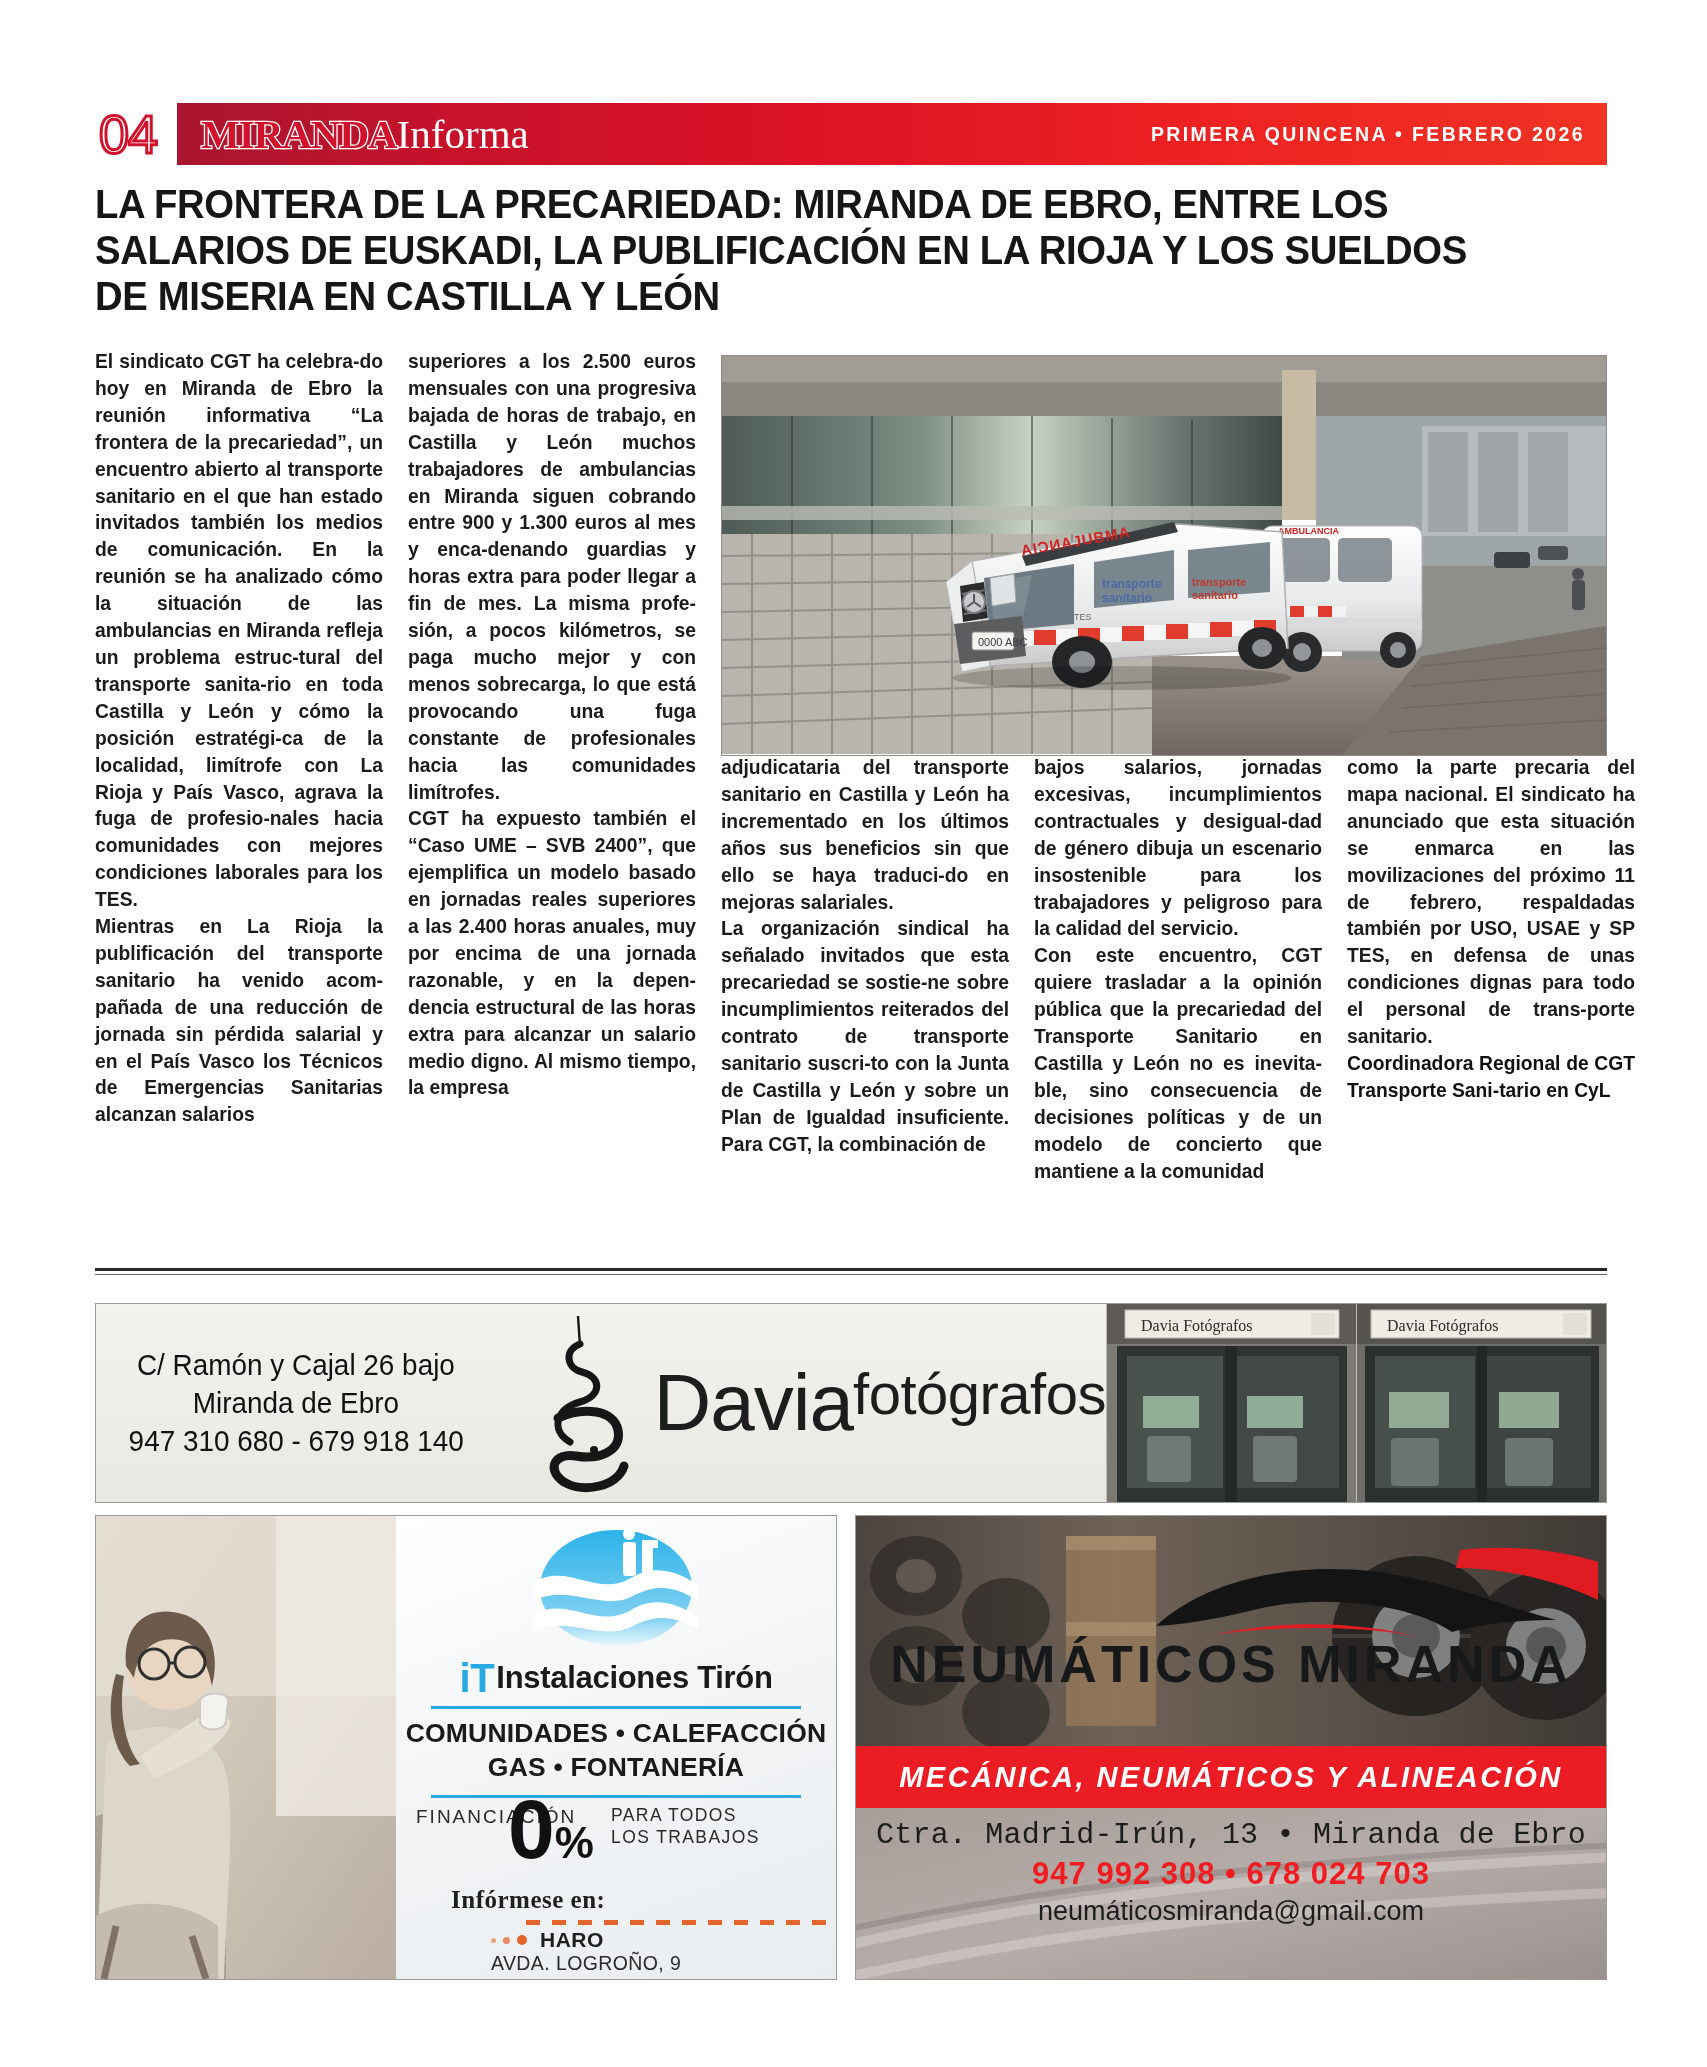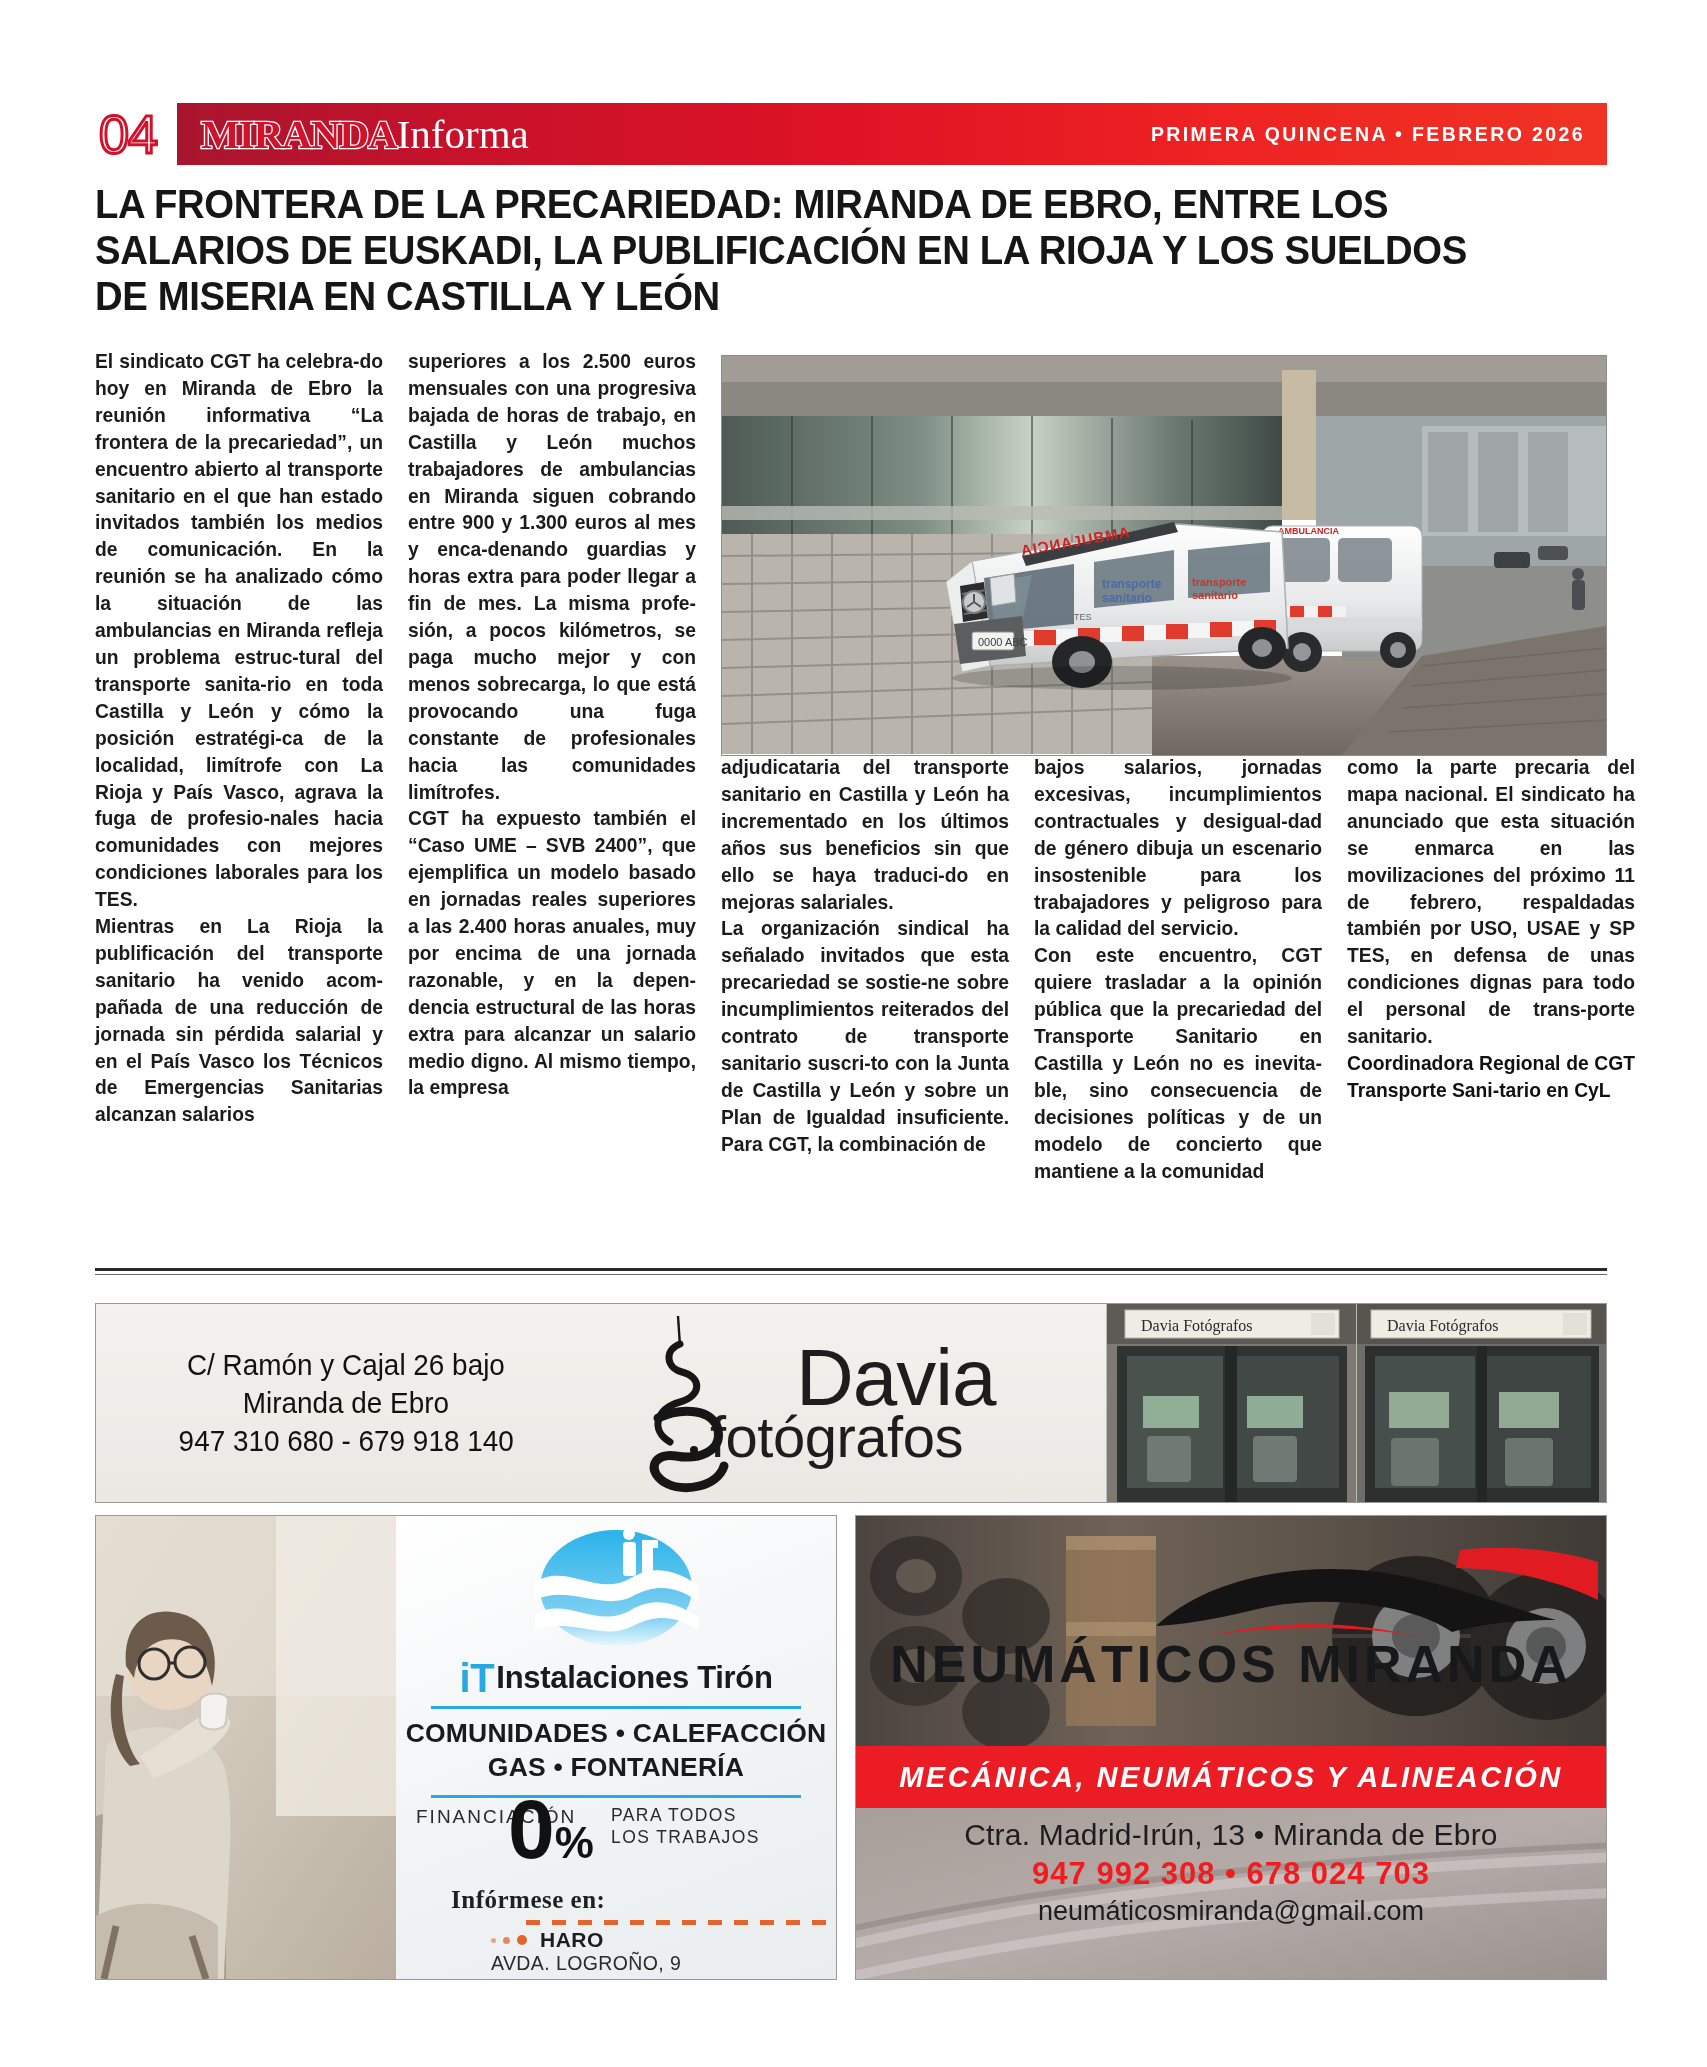--- a/index.html
+++ b/index.html
@@ -51,21 +51,21 @@
   
   .ad-davia{position:absolute;left:95px;top:1303px;width:1512px;height:200px;
         box-sizing:border-box;border:1px solid #9a9a9a;display:flex;background:#eeeeea;overflow:hidden;}
   .davia-left{width:500px;display:flex;flex-direction:column;align-items:center;justify-content:center;
         background:linear-gradient(180deg,#f3f2ee 0%,#e9e8e3 100%);}
   .davia-addr{font-family:"Liberation Sans",sans-serif;font-size:30px;line-height:1.26;color:#111;text-align:center;
         transform:scaleX(0.93);transform-origin:center;}
   .davia-mid{flex:1;position:relative;display:flex;align-items:center;justify-content:flex-start;
         background:linear-gradient(180deg,#f3f2ee 0%,#e9e8e3 100%);}
   .davia-mark{position:absolute;left:10px;top:6px;width:150px;height:186px;}
-  .davia-word{margin-left:114px;display:flex;flex-direction:column;line-height:0.86;}
+  .davia-word{margin-left:72px;display:flex;flex-direction:row;line-height:0.86;}
   .davia-d1{font-family:"Liberation Sans",sans-serif;font-weight:300;font-size:80px;color:#1d1d1d;letter-spacing:-1px;padding-left:86px;}
   .davia-d2{font-family:"Liberation Sans",sans-serif;font-weight:300;font-size:58px;color:#1d1d1d;letter-spacing:-0.5px;}
   .davia-shops{width:500px;display:flex;}
   .shop{flex:1;position:relative;overflow:hidden;border-left:1px solid #bdbdb8;}
 
   
   .ad-tiron{position:absolute;left:95px;top:1515px;width:742px;height:465px;
         box-sizing:border-box;border:1px solid #9a9a9a;overflow:hidden;background:#f6f6f4;}
   .tiron-photo{position:absolute;left:0;top:0;width:300px;height:463px;overflow:hidden;}
   .tiron-right{position:absolute;left:300px;top:0;right:0;bottom:0;
@@ -100,21 +100,21 @@
         box-sizing:border-box;border:1px solid #9a9a9a;overflow:hidden;}
   .neu-top{position:absolute;left:0;top:0;width:100%;height:230px;overflow:hidden;background:#6a6058;}
   .neu-name{position:absolute;left:0;right:0;top:118px;text-align:center;
         font-family:"Liberation Sans",sans-serif;font-weight:700;font-size:52px;color:#16181a;letter-spacing:4px;}
   .neu-redbar{position:absolute;left:0;top:230px;width:100%;height:62px;background:#ec1c24;
         display:flex;align-items:center;justify-content:center;}
   .neu-redbar span{font-family:"Liberation Sans",sans-serif;font-weight:700;font-style:italic;font-size:29px;
         color:#fff;letter-spacing:2.5px;}
   .neu-bottom{position:absolute;left:0;top:292px;width:100%;bottom:0;overflow:hidden;}
   .neu-lines{position:absolute;left:0;right:0;top:10px;text-align:center;}
-  .neu-addr{font-family:Liberation Sans, sans-serif;font-size:30px;color:#1d1d1d;letter-spacing:0.2px;}
+  .neu-addr{font-family:Liberation Mono, monospace;font-size:30px;color:#1d1d1d;letter-spacing:0.2px;}
   .neu-tel{font-family:"Liberation Sans",sans-serif;font-weight:700;font-size:31px;color:#f01c20;letter-spacing:1px;margin-top:4px;}
   .neu-mail{font-family:"Liberation Sans",sans-serif;font-size:27px;color:#1d1d1d;margin-top:4px;}
 </style>
 </head>
 <body>
 
 <div class="page">
 
   <div class="masthead">
     <div class="pagenum">04</div>

